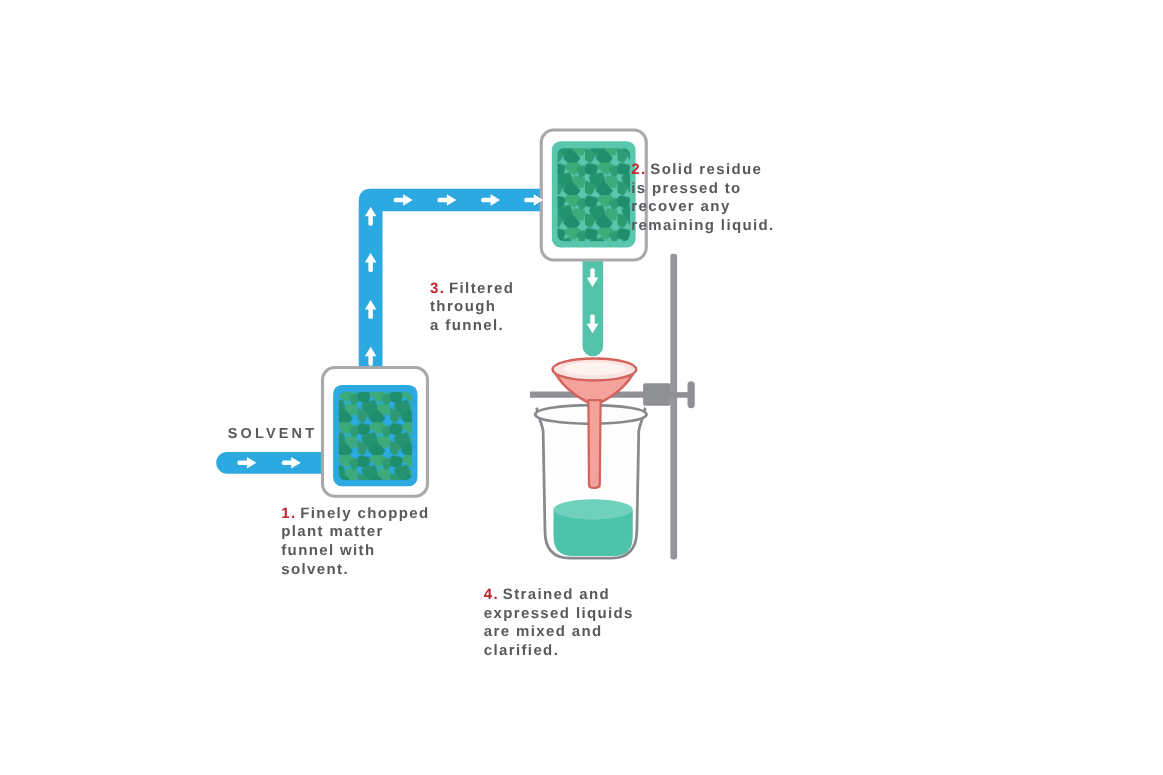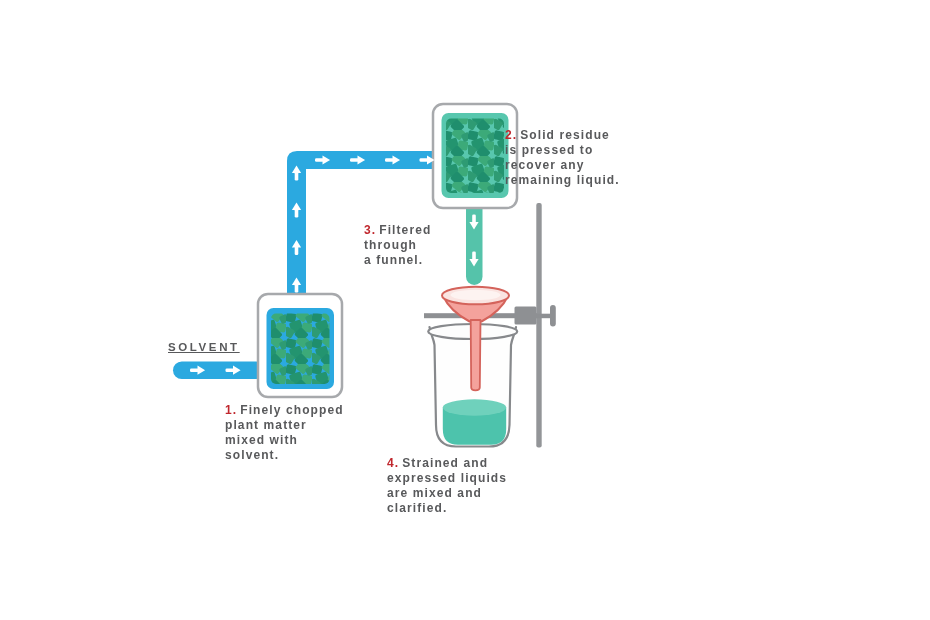--- a/index.html
+++ b/index.html
@@ -9,22 +9,22 @@
   }
   .diagram-svg { position:absolute; left:0; top:0; }
   .cap {
     position:absolute; text-align:left;
     font-size:12px; font-weight:bold; letter-spacing:1.1px;
     line-height:15px; color:#58595B;
   }
   .cap .num { color:#C0272D; margin-right:3px; }
   .cap .txt { white-space:pre-line; }
   .solvent {
-    position:absolute; text-align:left;
-    font-size:11.5px; font-weight:bold; letter-spacing:2.6px; color:#58595B;text-decoration:underline;
+    position:absolute; text-align:center;
+    font-size:11.5px; font-weight:bold; letter-spacing:2.6px; color:#58595B;
   }
 </style>
 </head>
 <body>
 
 <div class="canvas">
 
   <svg class="diagram-svg" width="930" height="620" viewBox="0 0 930 620">
     <defs>
       <g id="arr">
@@ -98,37 +98,37 @@
       <rect x="536" y="313.7" width="15.5" height="4.5" fill="#8E9093"></rect>
       <rect x="550" y="305" width="5.8" height="21.5" rx="2.9" fill="#8E9093"></rect>
     </g>
   </svg>
 
   <div class="solvent" style="left:168px; top:341px; width:100px;">SOLVENT</div>
 
   <div class="cap" style="left:225px; top:403px; width:145px;">
     <span class="num">1.</span><span class="txt">Finely chopped
 plant matter
-mixed with
+funnel with
 solvent.</span>
   </div>
 
   <div class="cap" style="left:505px; top:128px; width:152px;">
     <span class="num">2.</span><span class="txt">Solid residue
 is pressed to
 recover any
 remaining liquid.</span>
   </div>
 
-  <div class="cap" style="left:364px; top:223px; width:120px;">
+  <div class="cap" style="left:344px; top:223px; width:120px;">
     <span class="num">3.</span><span class="txt">Filtered
 through
 a funnel.</span>
   </div>
 
-  <div class="cap" style="left:387px; top:456px; width:160px;">
+  <div class="cap" style="left:387px; top:468px; width:160px;">
     <span class="num">4.</span><span class="txt">Strained and
 expressed liquids
 are mixed and
 clarified.</span>
   </div>
 
 </div>
 
 </body></html>

